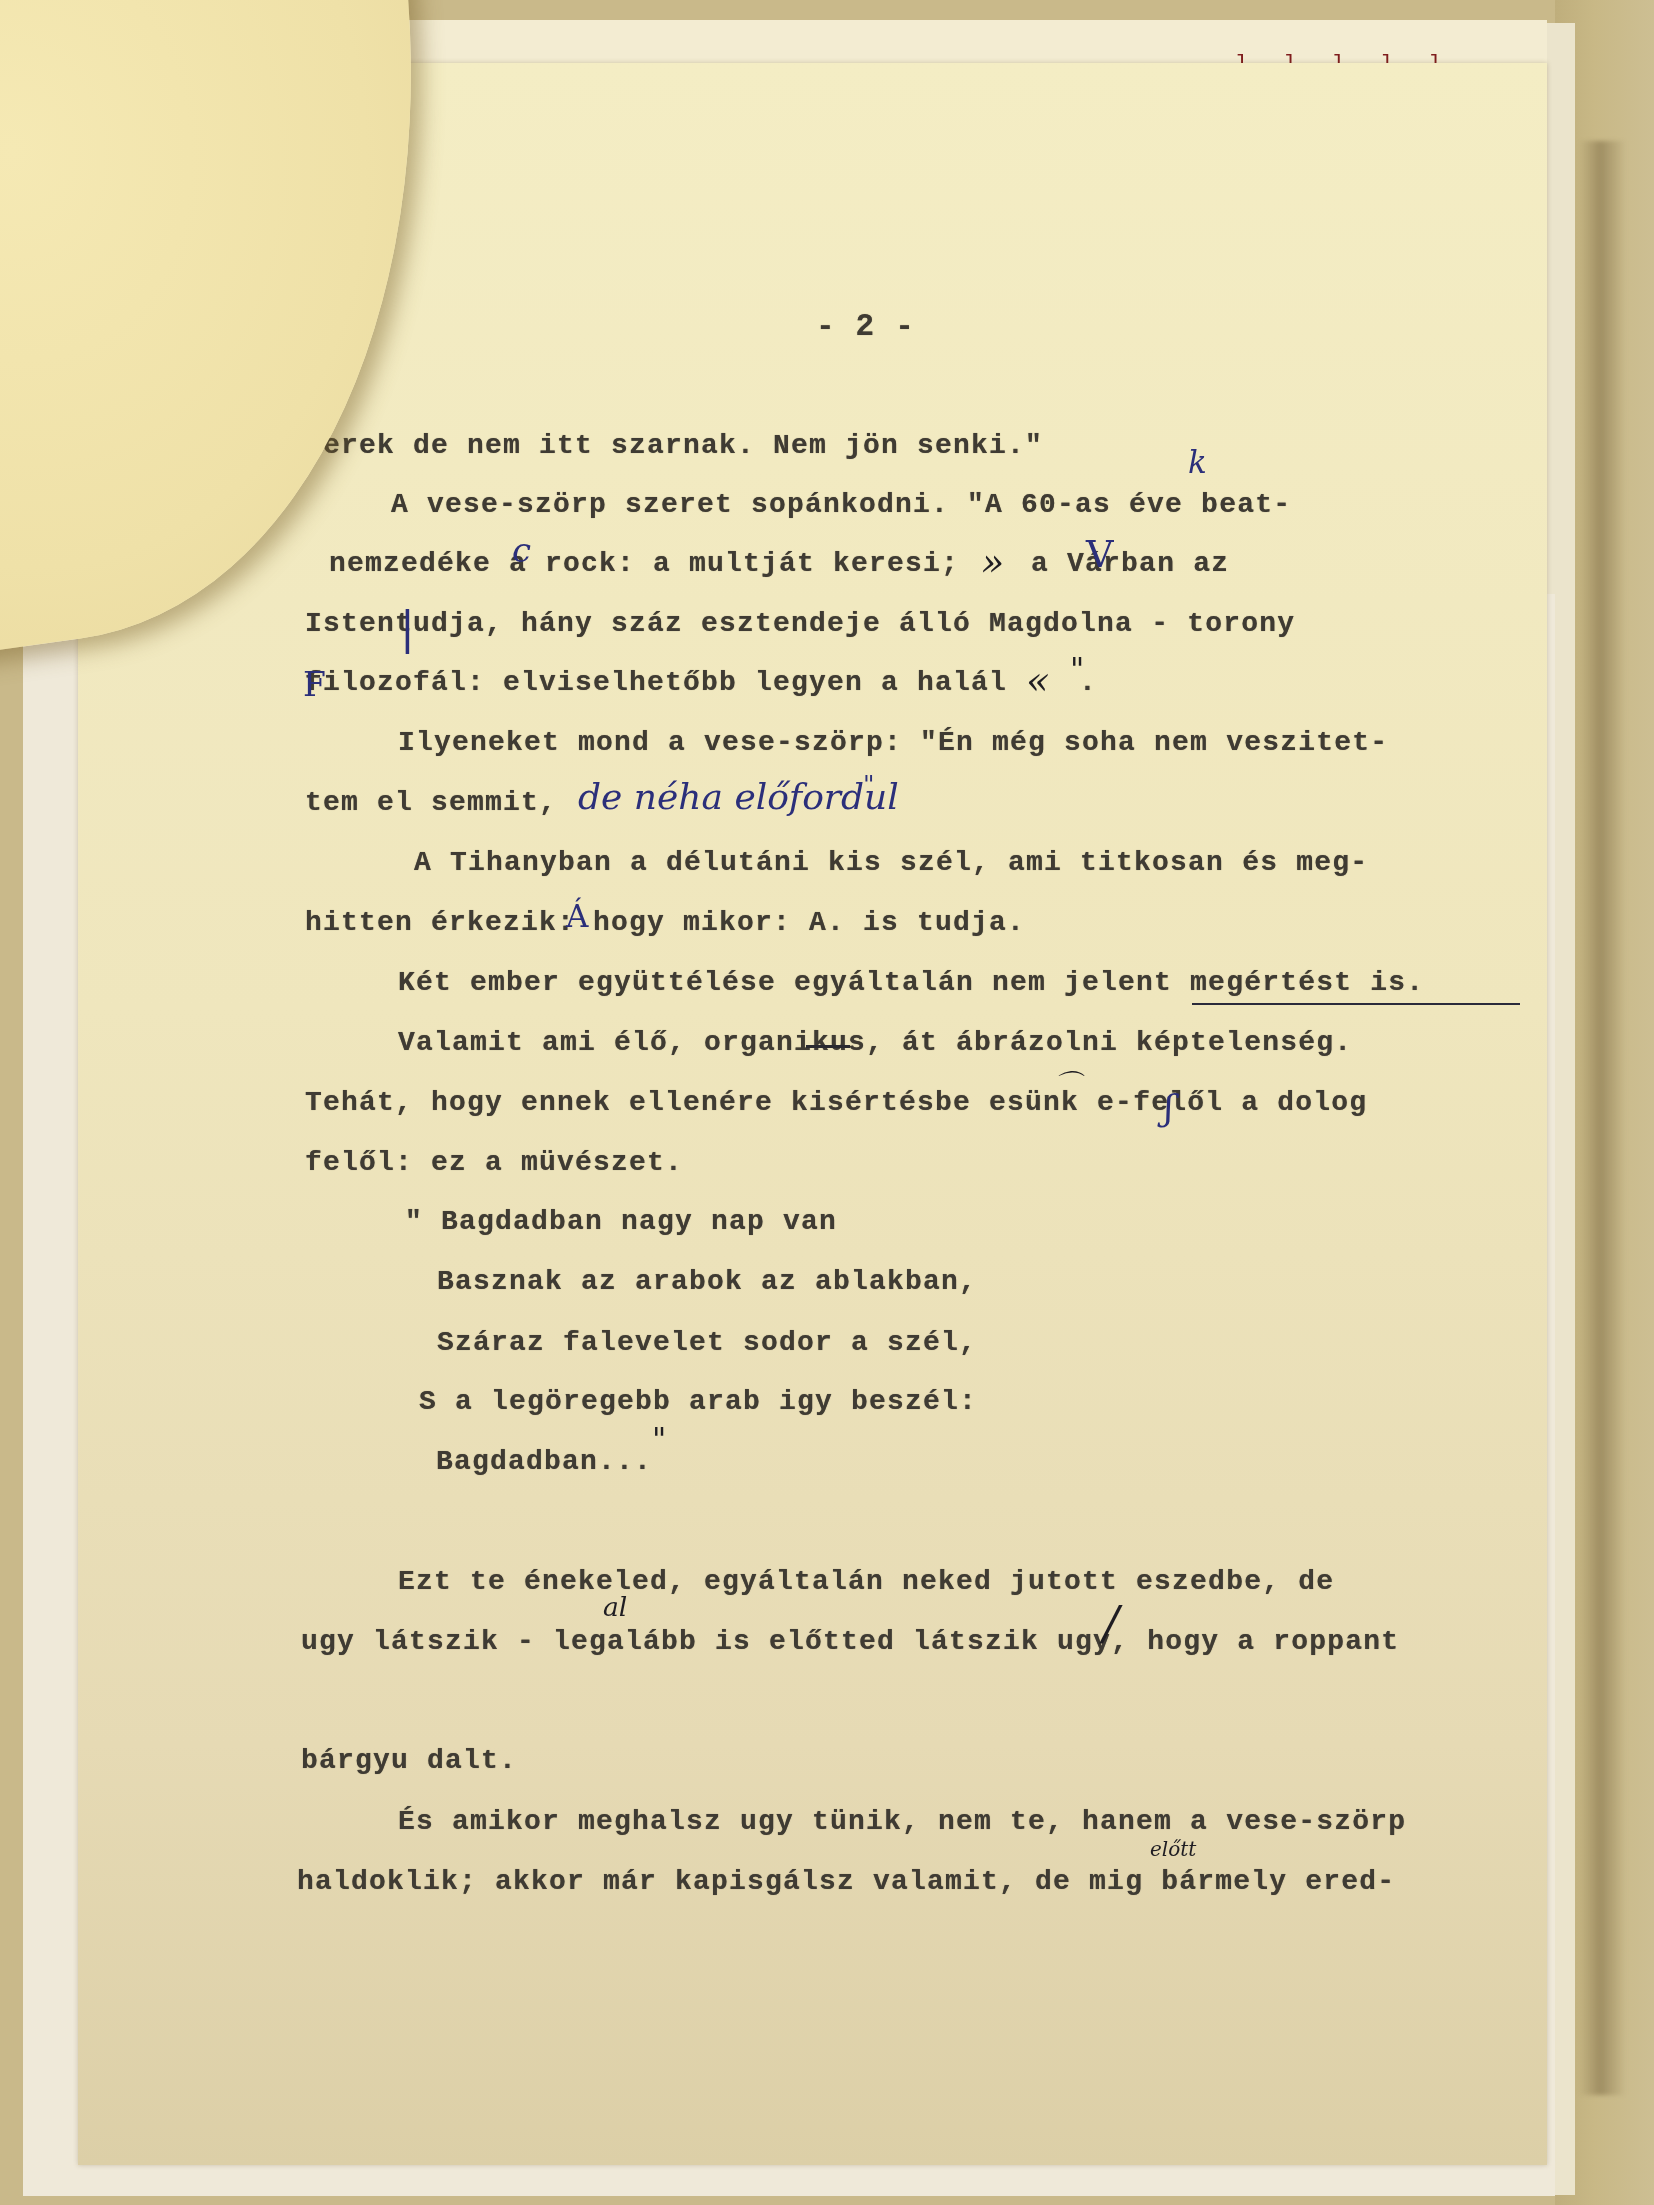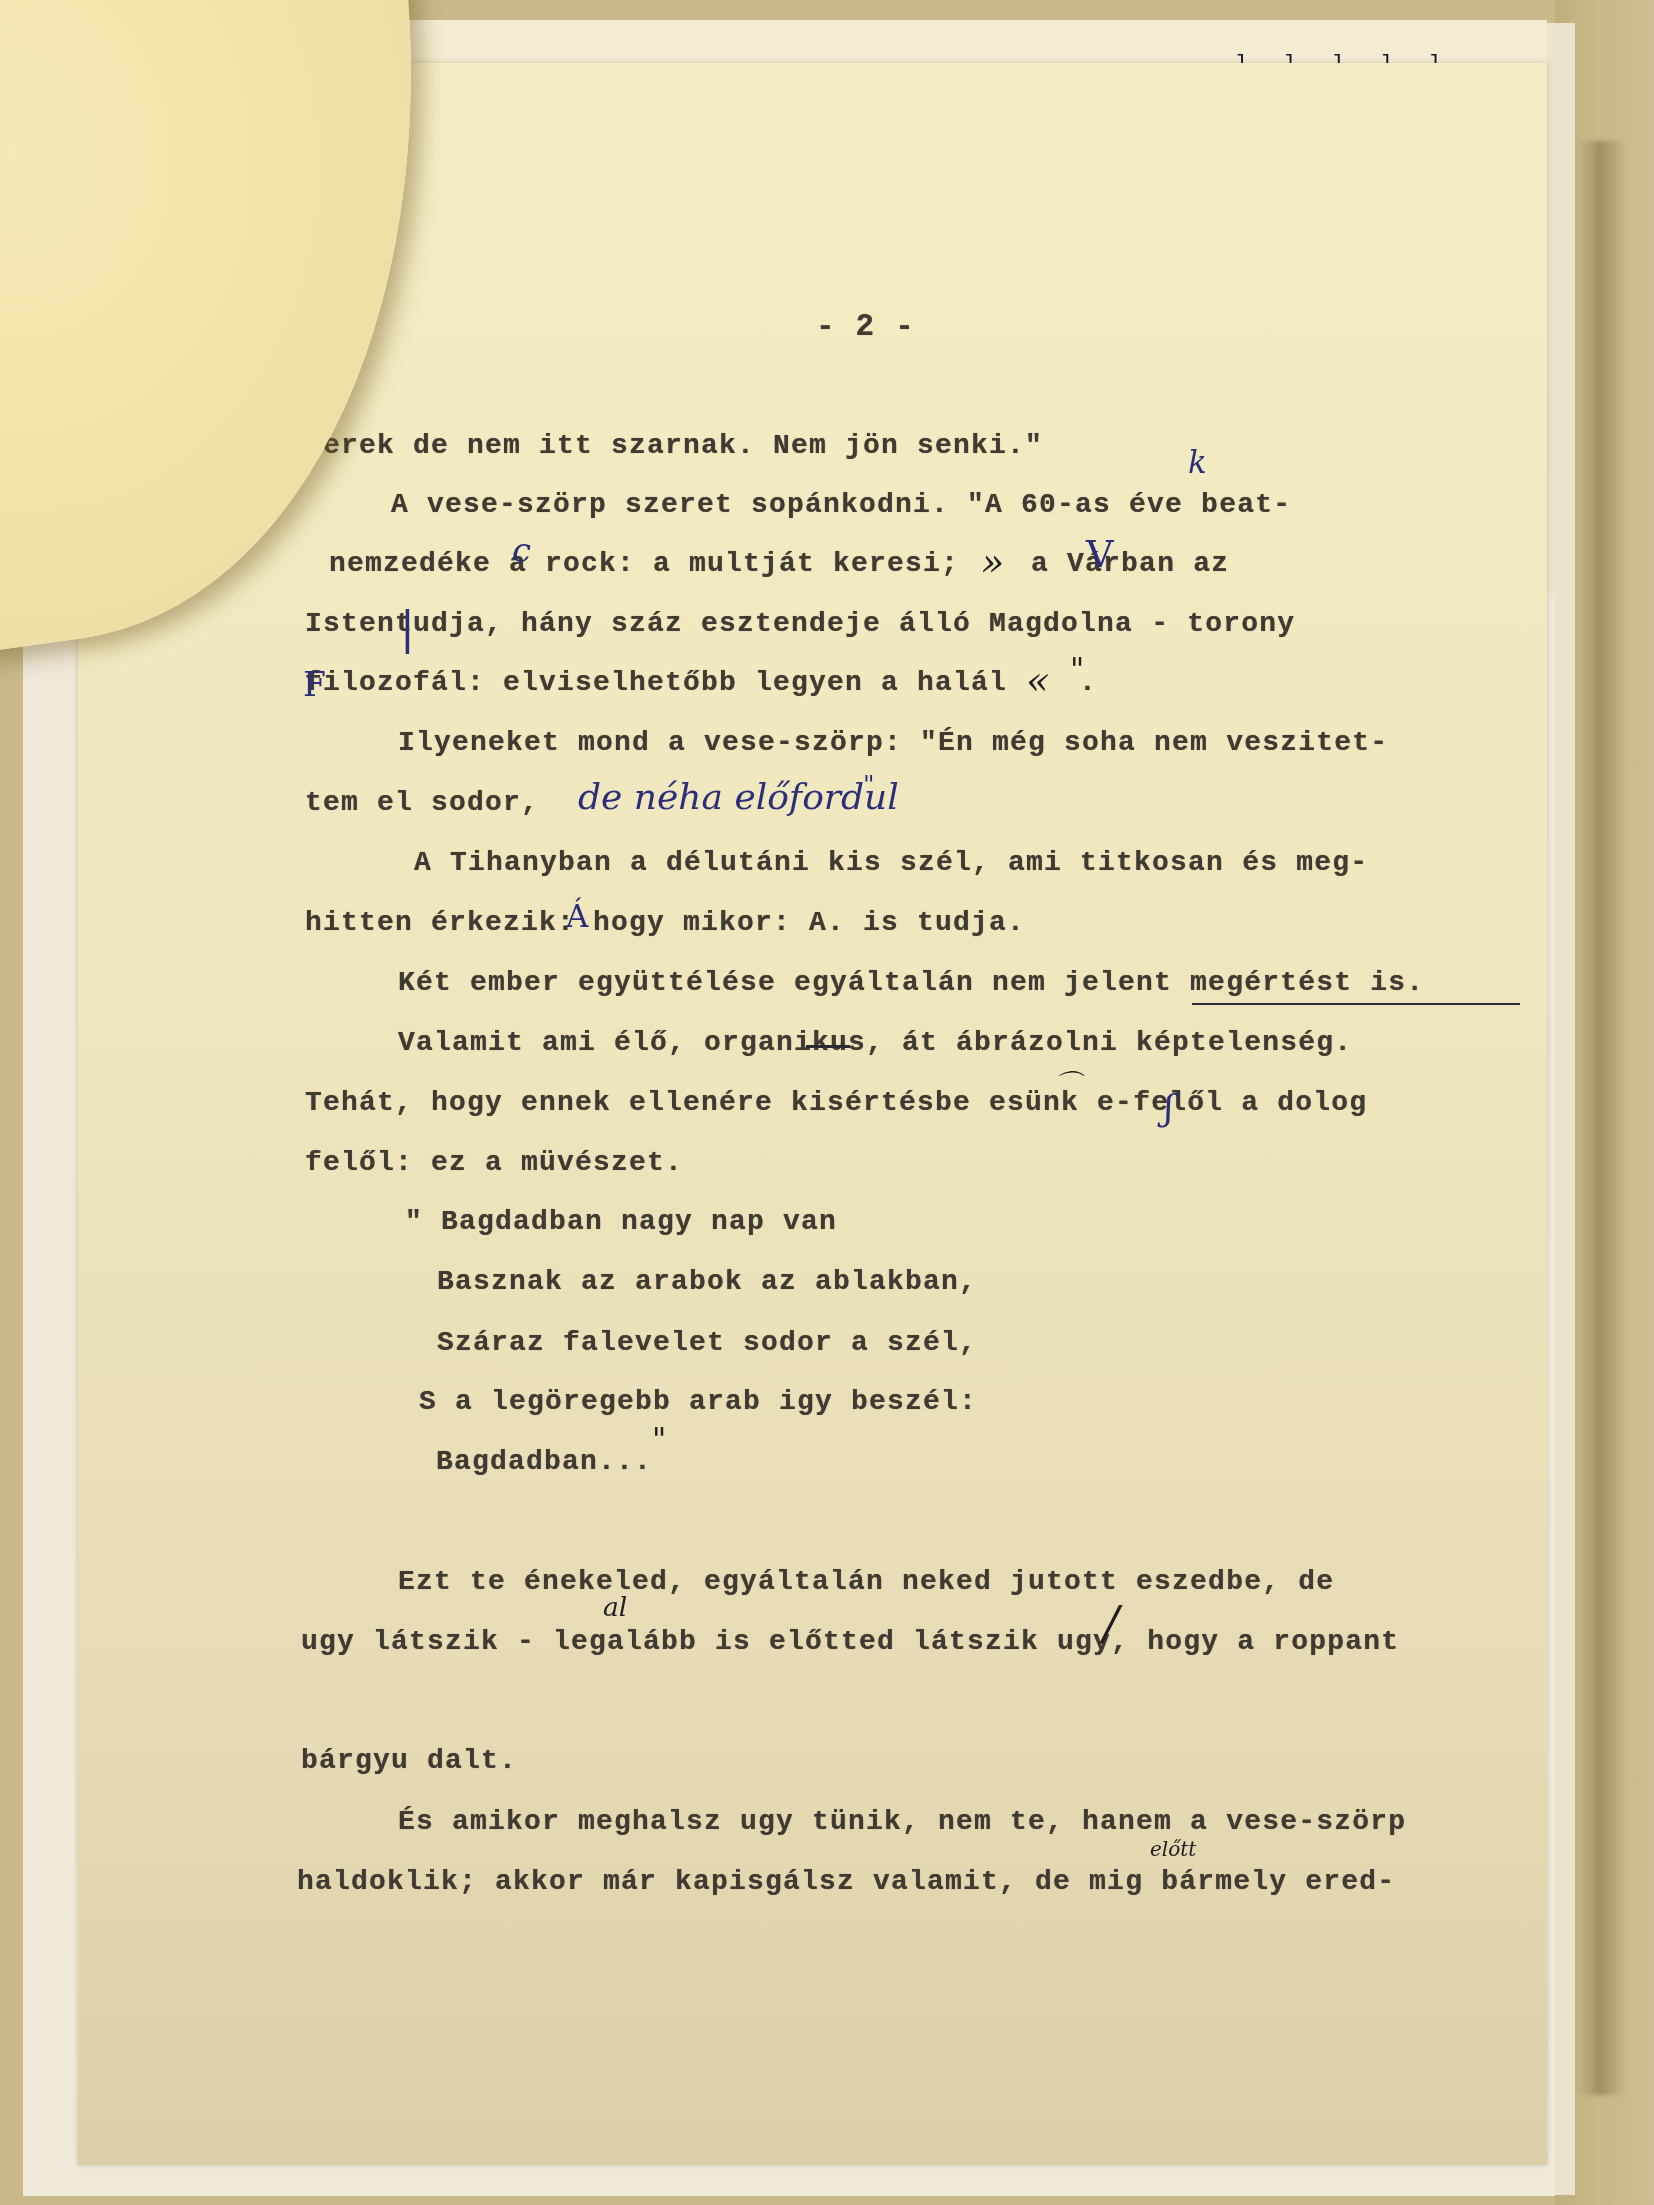--- a/index.html
+++ b/index.html
@@ -65,21 +65,21 @@
       border-radius: 0 0 70% 0 / 0 0 80% 0;
       transform: rotate(-8deg);
       box-shadow: 9.4px 11px 22px rgba(120,95,40,0.45);
     }
 
     .top-right-marks {
       position: absolute;
       left: 1235px; top: 48px;
       font-family: "Liberation Mono", monospace;
       font-size: 22px;
-      color: #0f172a;
+      color: #7f1d1d;
       letter-spacing: 11px;
     }
 
     .typed {
       position: absolute;
       font-family: "Liberation Mono", "DejaVu Sans Mono", monospace;
       font-weight: bold;
       font-size: 28px;
       color: #3f3b33;
       white-space: pre;
@@ -119,21 +119,21 @@
 
 <div class="page">
   <div class="typed page-number">- 2 -</div>
 
   <div class="typed" style="left:227px; top:367px;">berek de nem itt szarnak. Nem jön senki."</div>
   <div class="typed" style="left:313px; top:426px;">A vese-szörp szeret sopánkodni. "A 60-as éve beat-</div>
   <div class="typed" style="left:227px; top:485px;margin-left:24px;">nemzedéke a rock: a multját keresi;    a Várban az</div>
   <div class="typed" style="left:227px; top:545px;">Istentudja, hány száz esztendeje álló Magdolna - torony</div>
   <div class="typed" style="left:227px; top:604px;">filozofál: elviselhetőbb legyen a halál    .</div>
   <div class="typed" style="left:320px; top:664px;">Ilyeneket mond a vese-szörp: "Én még soha nem veszitet-</div>
-  <div class="typed" style="left:227px; top:724px;">tem el sodor,</div>
+  <div class="typed" style="left:227px; top:724px;">tem el semmit,</div>
   <div class="typed" style="left:227px; top:844px;">hitten érkezik: hogy mikor: A. is tudja.</div>
   <div class="typed" style="left:336px; top:784px;">A Tihanyban a délutáni kis szél, ami titkosan és meg-</div>
   <div class="typed" style="left:320px; top:904px;">Két ember együttélése egyáltalán nem jelent megértést is.</div>
   <div class="typed" style="left:227px; top:1024px;">Tehát, hogy ennek ellenére kisértésbe esünk e-felől a dolog</div>
   <div class="typed" style="left:320px; top:964px;">Valamit ami élő, organikus, át ábrázolni képtelenség.</div>
   <div class="typed" style="left:227px; top:1084px;">felől: ez a müvészet.</div>
 
   <div class="typed" style="left:327px; top:1143px;">" Bagdadban nagy nap van</div>
   <div class="typed" style="left:359px; top:1203px;">Basznak az arabok az ablakban,</div>
   <div class="typed" style="left:359px; top:1264px;">Száraz falevelet sodor a szél,</div>

